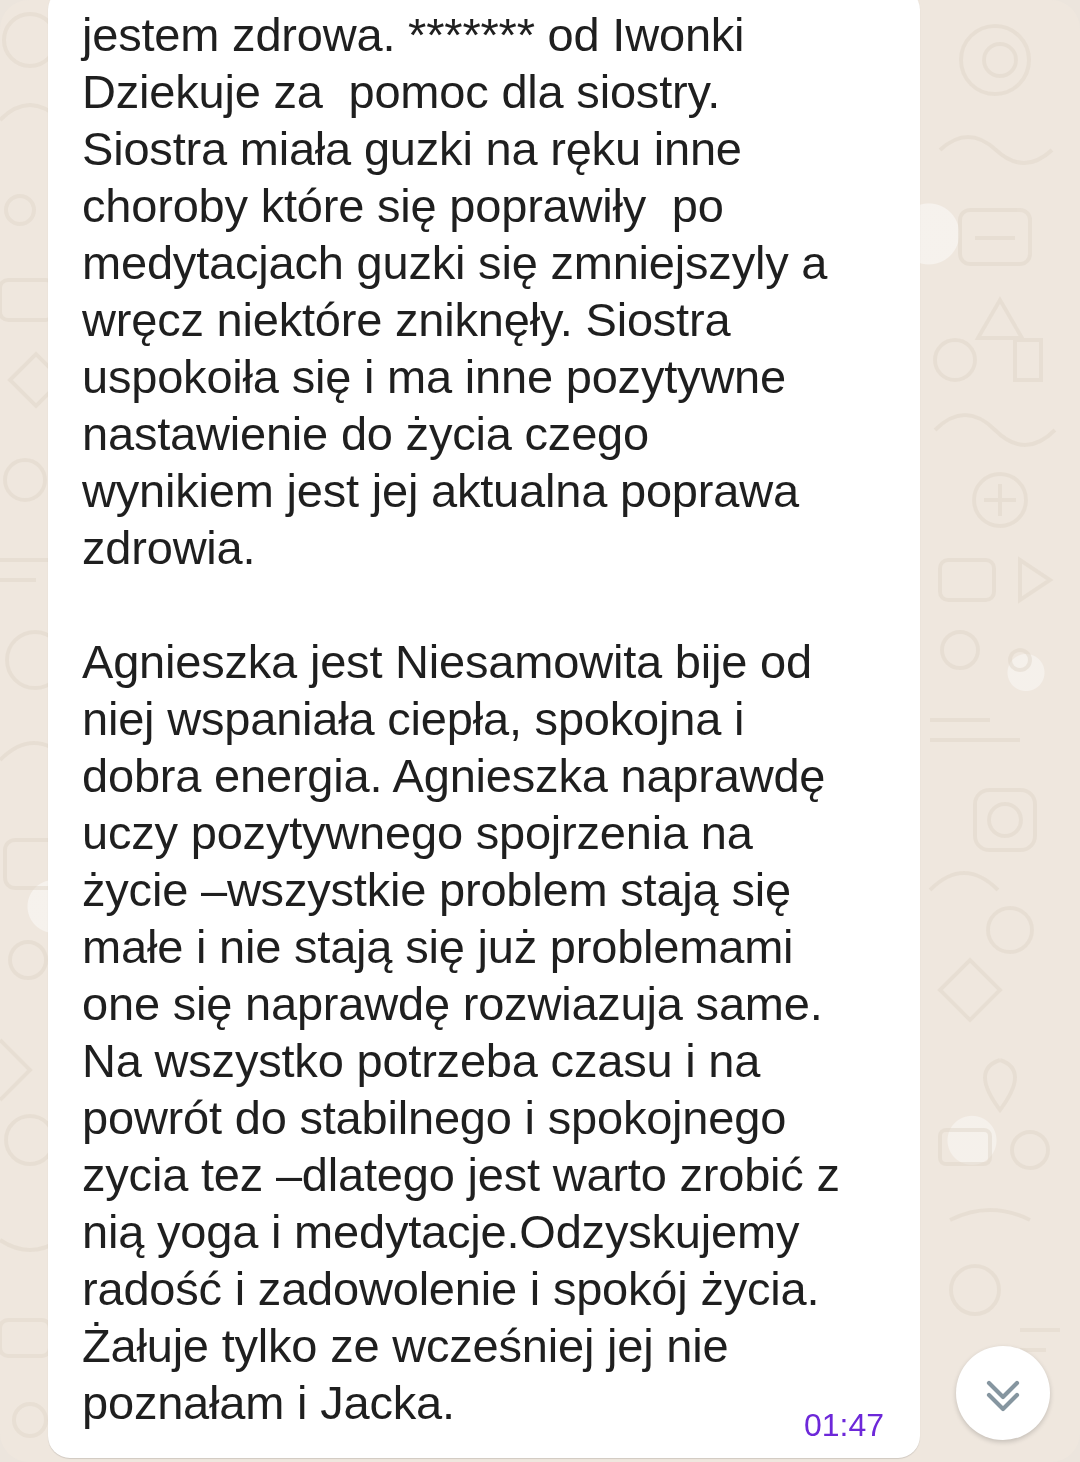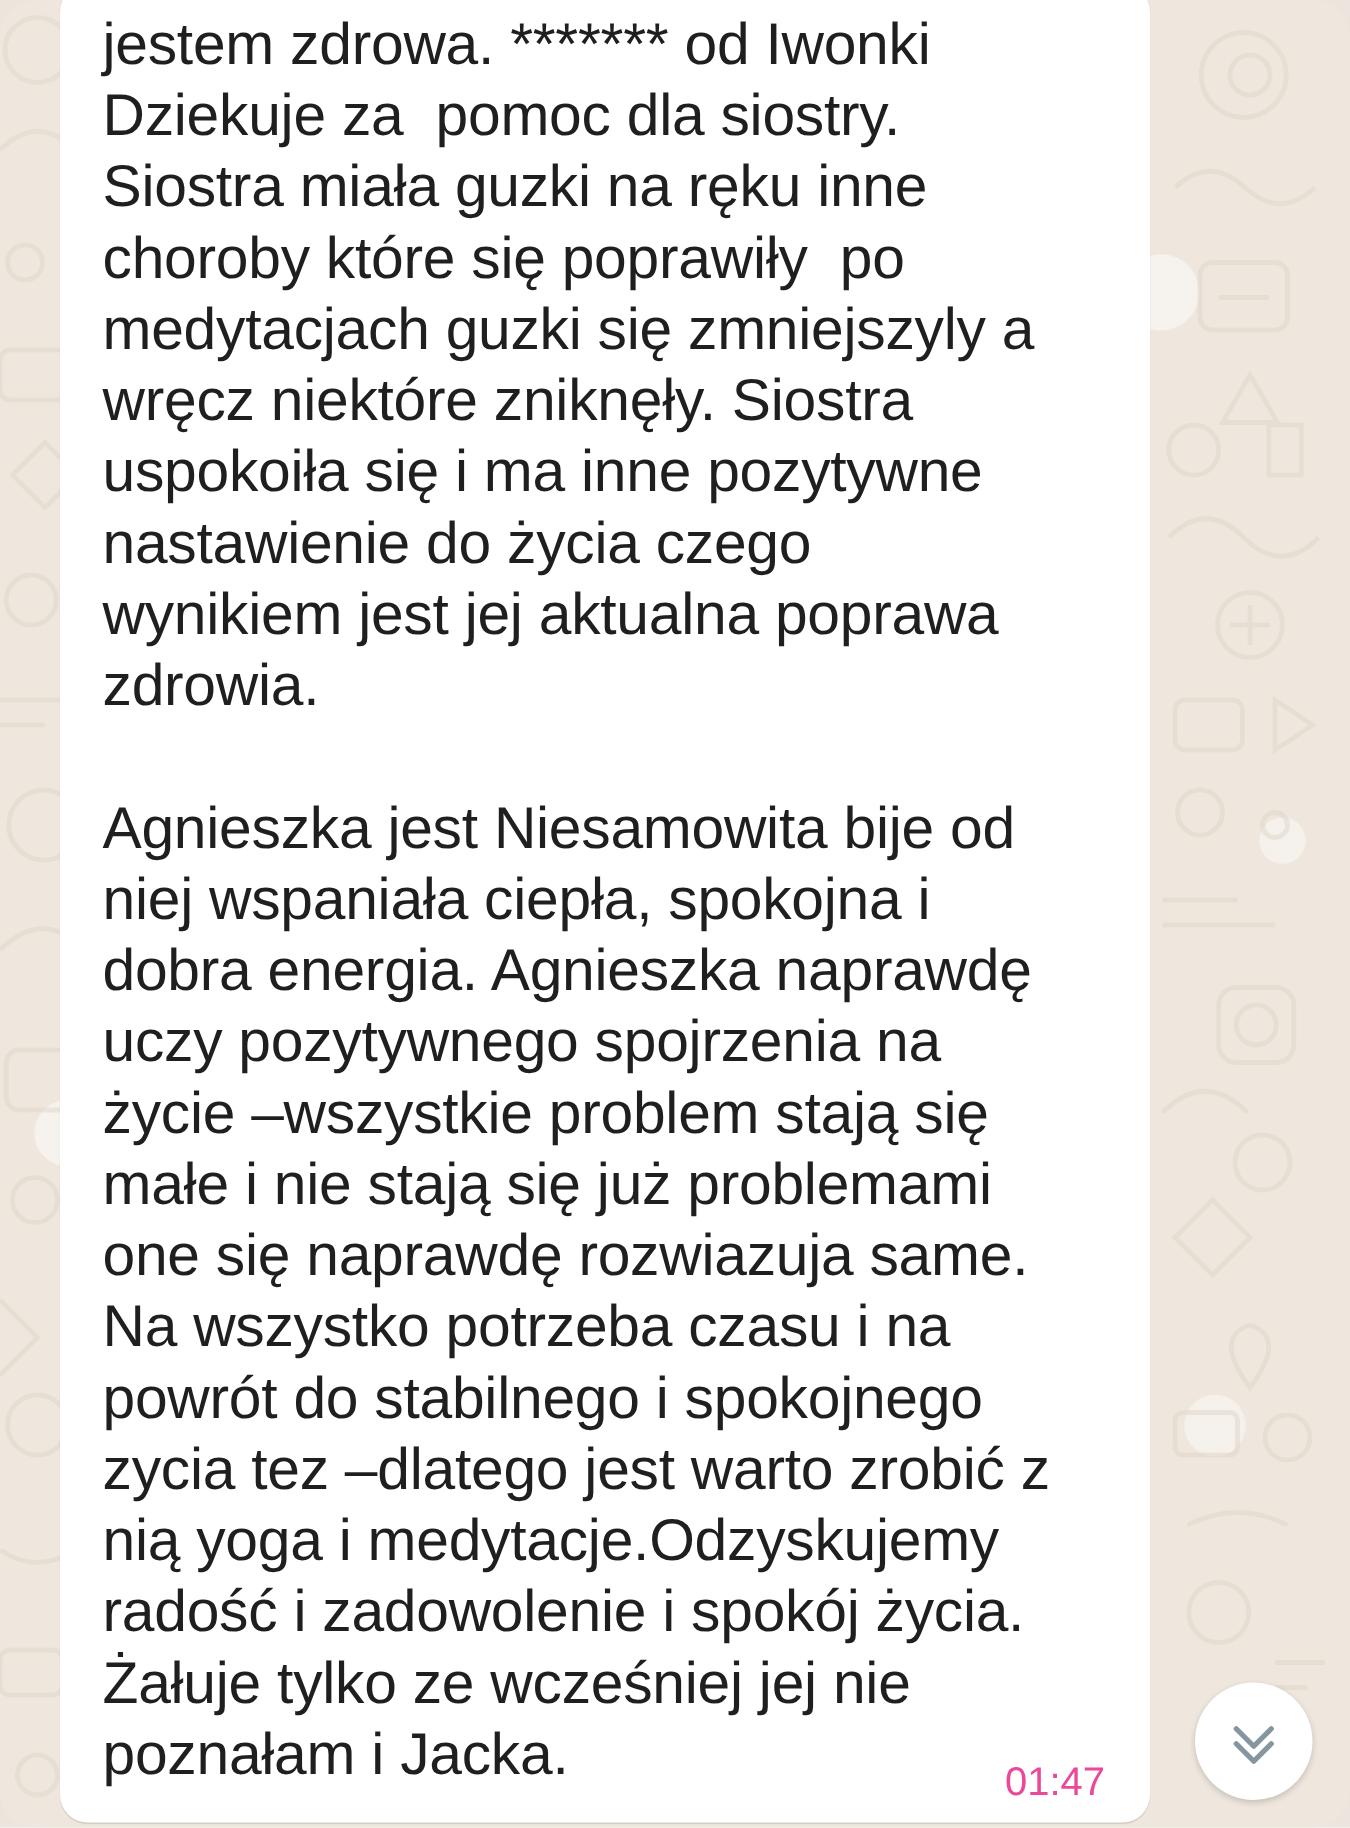--- a/index.html
+++ b/index.html
@@ -67,21 +67,21 @@
   .msg-meta {
     position: absolute;
     right: 36px;
     bottom: 14px;
     display: flex;
     align-items: center;
     gap: 8px;
   }
   .msg-time {
     font-size: 32px;
-    color: #ec4899;
+    color: #6d28d9;
     font-family: "Liberation Sans", sans-serif;
   }
 
   
   .scroll-fab {
     position: absolute;
     right: 30px;
     bottom: 22px;
     width: 94px;
     height: 94px;

